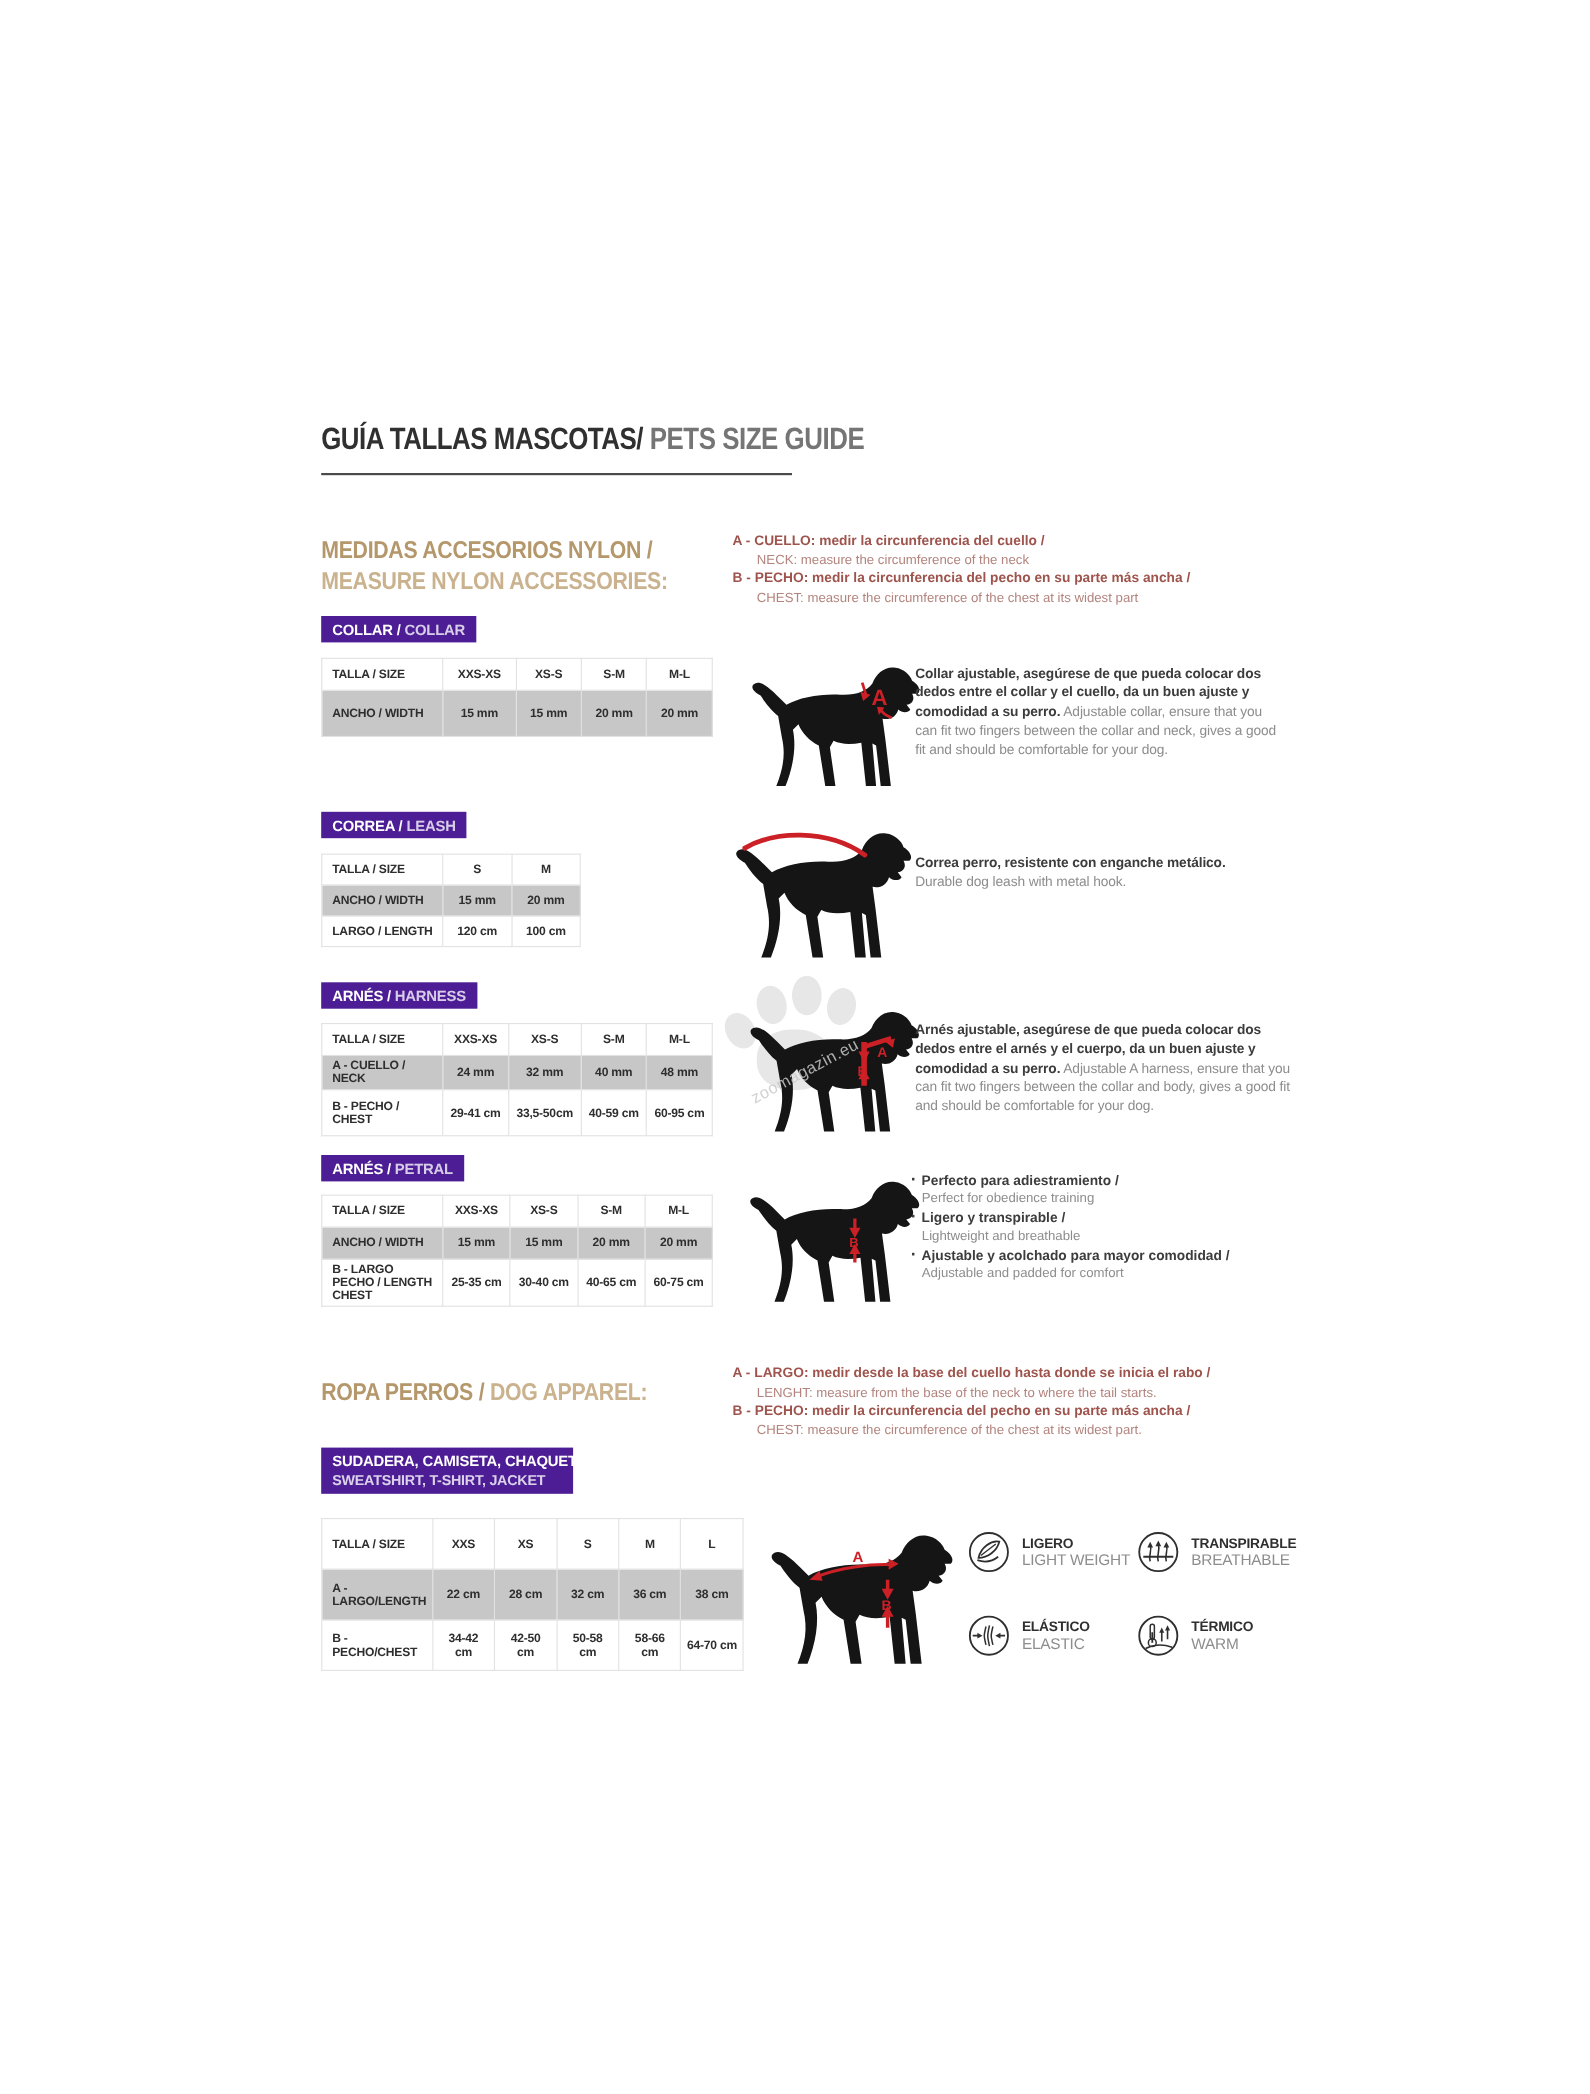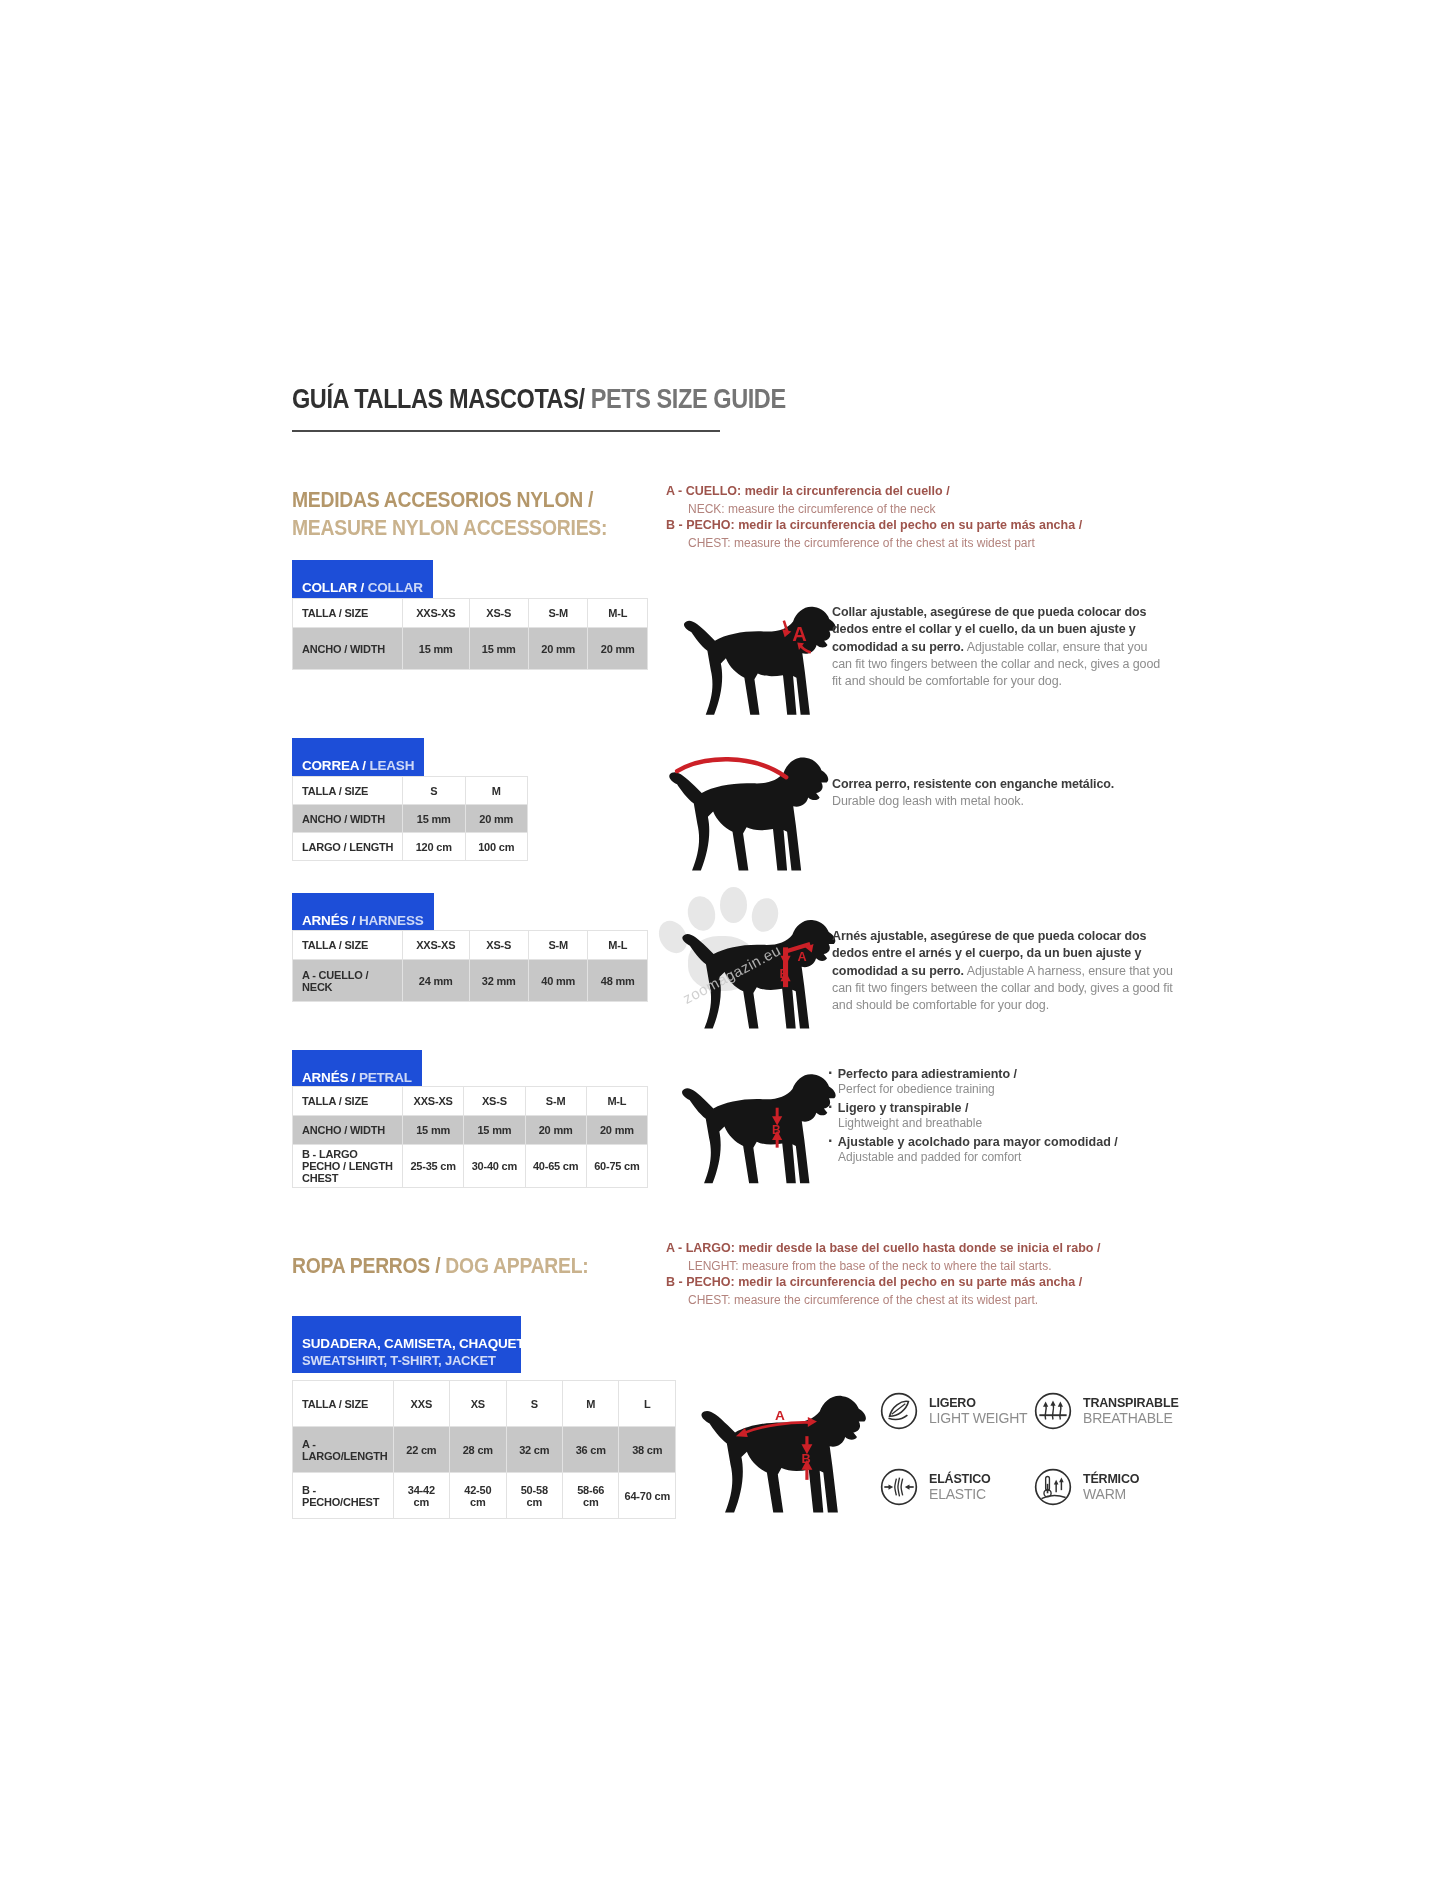--- a/index.html
+++ b/index.html
@@ -11,22 +11,22 @@
   .page-title { font-size:28px; font-weight:bold; letter-spacing:-0.5px; white-space:nowrap;
                 transform:scaleX(.84); transform-origin:left top; color:#303030; }
   .page-title .sec { color:#757575; }
   .title-rule { border-top:2px solid #4a4a4a; }
 
   .sect-head { font-size:22px; font-weight:bold; letter-spacing:-0.3px; line-height:1.25;
                transform:scaleX(.88); transform-origin:left top; color:#b4976a; white-space:nowrap; }
   .sect-head .sec { color:#c9b28d; font-weight:bold; }
 
   
-  .badge { background:#1d4ed8; color:#ffffff; font-weight:bold; font-size:13.5px;
-           letter-spacing:-0.2px; padding:20px 10px 4px 10px; display:inline-block; white-space:nowrap; }
+  .badge { background:#4c1d95; color:#ffffff; font-weight:bold; font-size:13.5px;
+           letter-spacing:-0.2px; padding:5px 10px 4px 10px; display:inline-block; white-space:nowrap; }
   .badge .sec { color:rgba(255,255,255,.78); }
   .badge2 { line-height:1.25; }
   .badge2 .l2 { font-weight:bold; color:rgba(255,255,255,.8); font-size:13px; }
 
   
   .note { font-size:12.5px; line-height:1.4; white-space:nowrap; }
   .note .b { color:#9e544c; font-weight:bold; }
   .note .l { color:#b3837d; padding-left:22px; font-size:12px; }
 
   
@@ -167,20 +167,27 @@
       <div class="td">XS-S</div>
       <div class="td">S-M</div>
       <div class="td">M-L</div>
     </div>
     <div class="tr tr-gray">
       <div class="td first">A - CUELLO / NECK</div>
       <div class="td">24 mm</div>
       <div class="td">32 mm</div>
       <div class="td">40 mm</div>
       <div class="td">48 mm</div>
+    </div>
+    <div class="tr tr-white">
+      <div class="td first">B - PECHO / CHEST</div>
+      <div class="td">29-41 cm</div>
+      <div class="td">33,5-50cm</div>
+      <div class="td">40-59 cm</div>
+      <div class="td">60-95 cm</div>
     </div>
   </div>
 
 <div class="abs paw" style="left:658px; top:884px; width:140px; height:115px;">
   <div style="left:2px;  top:36px; width:26px; height:34px; transform:rotate(-30deg);"></div>
   <div style="left:30px; top:12px; width:27px; height:35px; transform:rotate(-12deg);"></div>
   <div style="left:62px; top:3px;  width:27px; height:36px;"></div>
   <div style="left:94px; top:14px; width:26px; height:34px; transform:rotate(12deg);"></div>
   <div style="left:30px; top:52px; width:68px; height:55px; border-radius:45%;"></div>
 </div>

